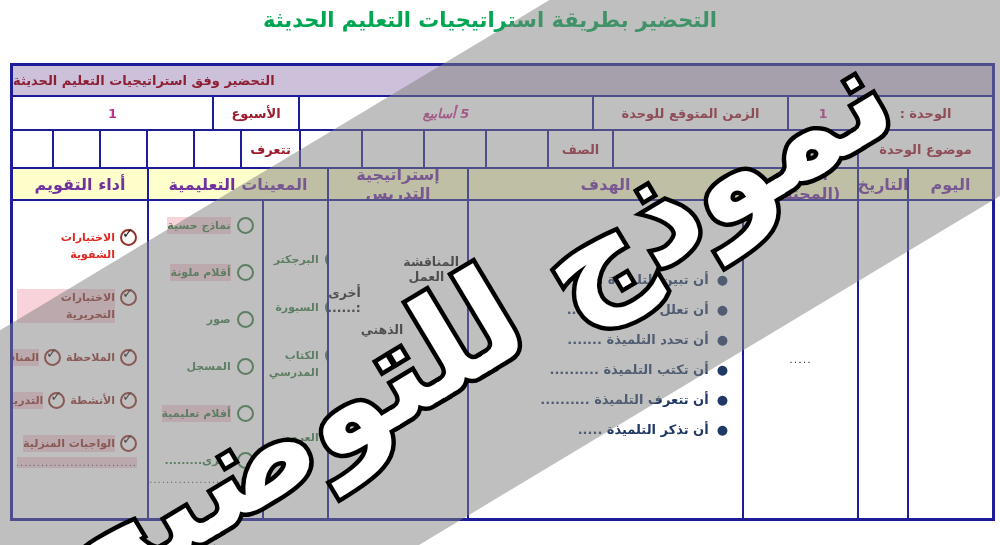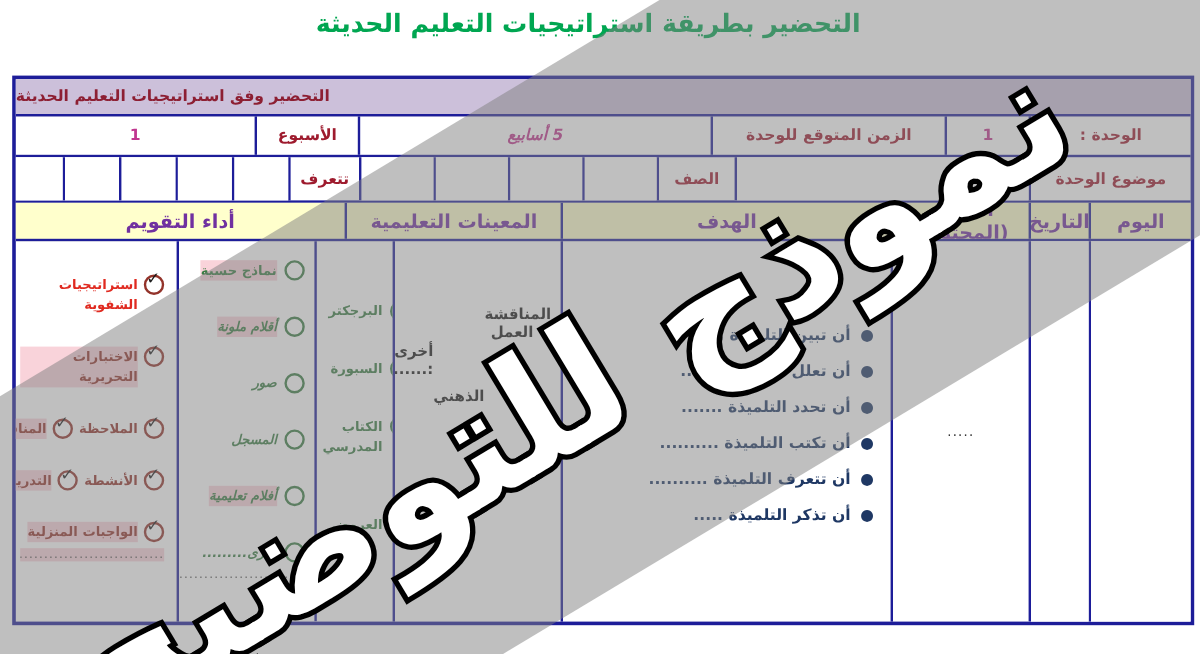--- a/index.html
+++ b/index.html
@@ -63,21 +63,21 @@
   .chk .tick{position:absolute;top:-6px;left:0;color:#1a1a1a;font-size:14px;font-weight:bold;}
   .chk.green{border-color:var(--aidgreen);}
   
   .aids{display:flex;flex-direction:row;padding:0;align-items:stretch;}
   .subcol{box-sizing:border-box;display:flex;flex-direction:column;}
   .sub-r{flex:0 0 88px;border-left:2px solid var(--navy);padding:50px 8px 0 2px;}
   .sub-l{flex:1;padding:16px 8px 0 2px;}
   .aid-item{display:flex;align-items:flex-start;gap:6px;color:var(--aidgreen);font-weight:bold;font-size:11px;line-height:17px;}
   .sub-r .aid-item + .aid-item{margin-top:31px;}
   .sub-r .aid-item.last{margin-top:48px;}
-  .sub-l .aid-item + .aid-item{margin-top:30px;font-style:italic;}
+  .sub-l .aid-item + .aid-item{margin-top:30px;}
   .dots{color:#555;font-size:10px;letter-spacing:1px;text-align:center;margin-top:5px;white-space:nowrap;overflow:hidden;}
   
   .eval{padding:28px 10px 0 4px;display:flex;flex-direction:column;}
   .ev-line{display:flex;align-items:flex-start;gap:5px;font-weight:bold;font-size:11px;line-height:17px;color:var(--maroon);}
   .ev-line + .ev-line{margin-top:26px;}
   .ev-line.red .t{color:#e02a20;}
   .hl{background:#f9d3da;}
   .comp-cell{color:#333;font-size:11px;letter-spacing:1px;}
   .fill{background:#fff;}
   
@@ -123,20 +123,21 @@
       <div class="c w47 fill"></div>
       <div class="c w47 fill"></div>
       <div class="c grow fill"></div>
     </div>
 
     <div class="row heads">
       <div class="c hcell w85">اليوم</div>
       <div class="c hcell w50">التاريخ</div>
       <div class="c hcell w115">المكون (المحتوى)</div>
       <div class="c hcell w275">الهدف</div>
+      <div class="c hcell w140">إستراتيجية التدريس</div>
       <div class="c hcell w180">المعينات التعليمية</div>
       <div class="c hcell grow">أداء التقويم</div>
     </div>
 
     <div class="row bodyr">
 
       <div class="c w85 fill"></div>
 
       <div class="c w50 fill"></div>
 
@@ -229,21 +230,21 @@
           </div>
           <div class="dots">..............................</div>
         </div>
       </div>
 
       <div class="c grow bodycol eval">
         <div class="ev-line red">
           <span class="chk">
               <span class="tick">✓</span>
             </span>
-          <span class="t">استراتيجيات الشفوية</span>
+          <span class="t">الاختبارات الشفوية</span>
         </div>
         <div class="ev-line">
           <span class="chk">
               <span class="tick">✓</span>
             </span>
           <span class="hl">الاختبارات التحريرية</span>
         </div>
         <div class="ev-line">
           <span class="chk">
               <span class="tick">✓</span>

